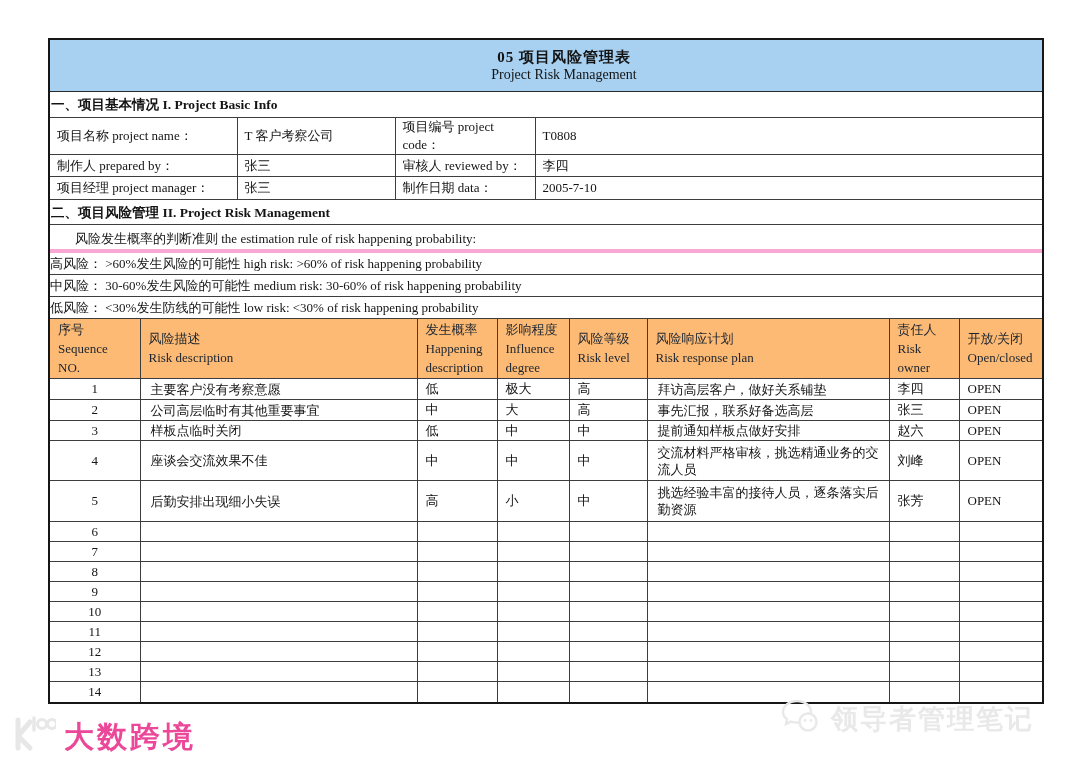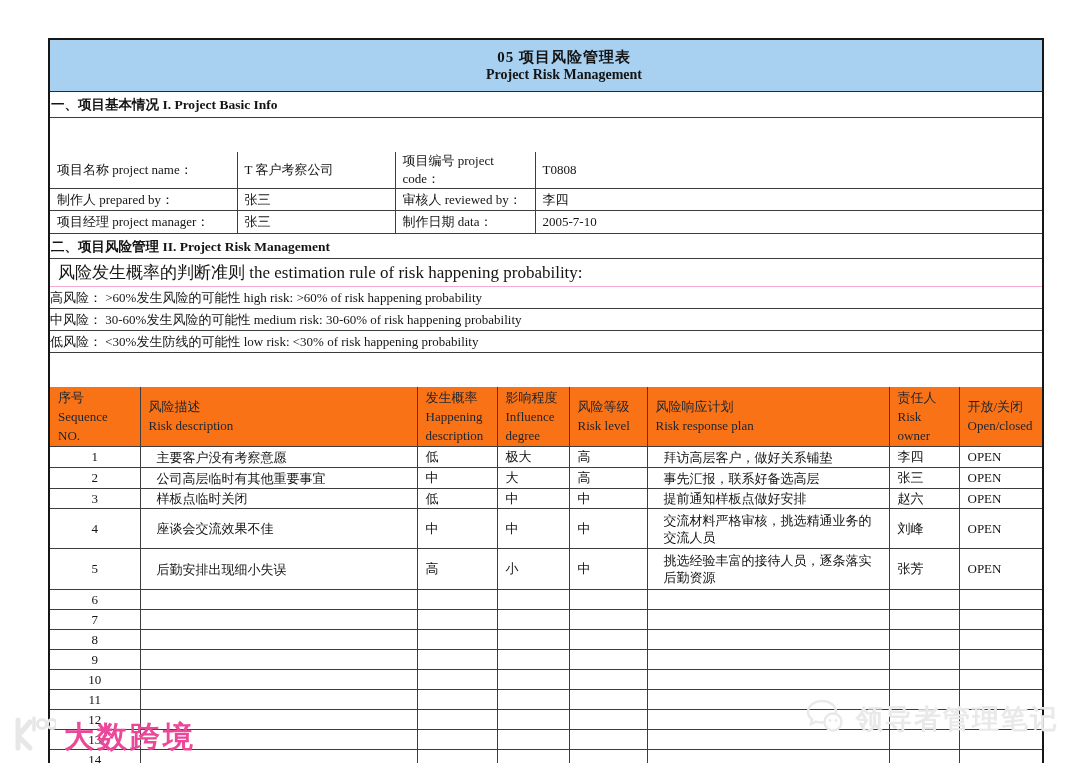--- a/index.html
+++ b/index.html
@@ -17,58 +17,58 @@
     border:2px solid #161616;
     background:#ffffff;
   }
   .title-band {
     height:52px;
     background:#a7d0f1;
     border-bottom:1.5px solid #2a2a2a;
     display:flex; flex-direction:column; justify-content:center; align-items:center;padding-left:36px;
   }
   .title-cn { font-weight:bold; font-size:15px; letter-spacing:1px; }
-  .title-en { font-weight:bold; font-size:14px; }
+  .title-en { font-weight:normal; font-size:14px; }
   .sec-row {
     height:26px; line-height:26px;
     font-weight:bold; font-size:13.5px;
     padding-left:1px;
     background:#ffffff;
   }
   .sec-row.s1 { border-bottom:1px solid #3d3d3d; }
   .sec-row.s2 { border-top:1px solid #3d3d3d; border-bottom:1px solid #3d3d3d; }
-  table { border-collapse:collapse; table-layout:fixed; width:992px; border-style:hidden;margin-top:34px; }
+  table { border-collapse:collapse; table-layout:fixed; width:992px; border-style:hidden; }
   td, th { border:1px solid #3d3d3d; font-size:13px; font-weight:normal; vertical-align:middle; padding:0; overflow:hidden; }
   .info-table tr { height:22px; }
   .info-table td { padding-left:7px; }
   .rule-intro {
-    height:28px; line-height:28px; font-size:17px;
-    padding-left:8px; border-bottom:1px solid #f9a8d4;
+    height:28px; line-height:28px; font-size:13px;
+    padding-left:25px; border-bottom:4px solid #f9a8d4;
   }
   .rule-row {
     height:22px; line-height:22px; font-size:13px;
     border-bottom:1px solid #3d3d3d;
   }
-  .risk-table .hrow { height:60px; background:#f97316; }
+  .risk-table .hrow { height:60px; background:#fdba74; }
   .risk-table .hcell {
     text-align:left; padding-left:8px;
     white-space:pre-line; line-height:19px;
     color:#1b2430;
   }
   .risk-table td { padding-left:8px; }
   .risk-table td.seq { text-align:center; padding-left:0; }
-  .risk-table td.desc, .risk-table td.plan { padding-left:16px; padding-right:6px; line-height:17px; }
+  .risk-table td.desc, .risk-table td.plan { padding-left:10px; padding-right:6px; line-height:17px; }
   .r21 { height:21px; } .r20 { height:20px; } .r40 { height:40px; } .r41 { height:41px; }
   .wm {
     position:absolute; display:flex; align-items:center; gap:8px;
     font-family:"Liberation Sans","DejaVu Sans",sans-serif; font-weight:bold;
     user-select:none;
   }
   .wm-left  { left:10px; top:716px; color:#ec4899; font-size:30px; letter-spacing:3px; }
-  .wm-right { right:21px; top:698px; color:#e9e9e9; font-size:27px; letter-spacing:2px; }
+  .wm-right { right:46px; top:698px; color:#e9e9e9; font-size:27px; letter-spacing:2px; }
 </style>
 </head>
 <body>
 
 <div class="doc">
 
   <div class="title-band">
     <div class="title-cn">05 项目风险管理表</div>
     <div class="title-en">Project Risk Management</div>
   </div>

